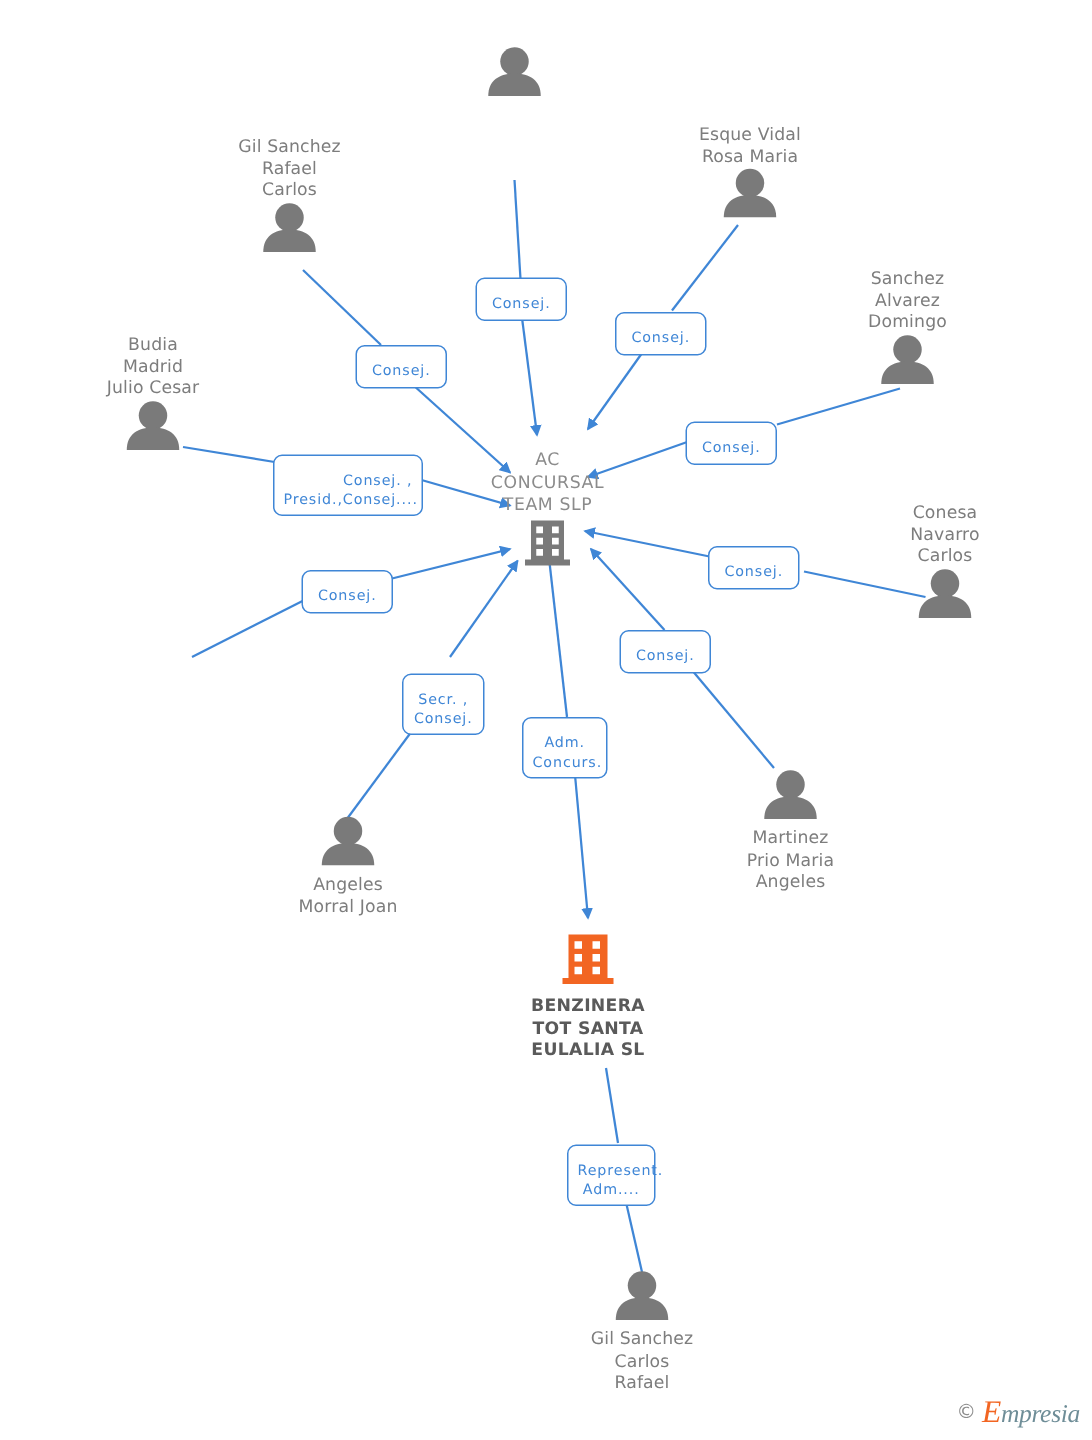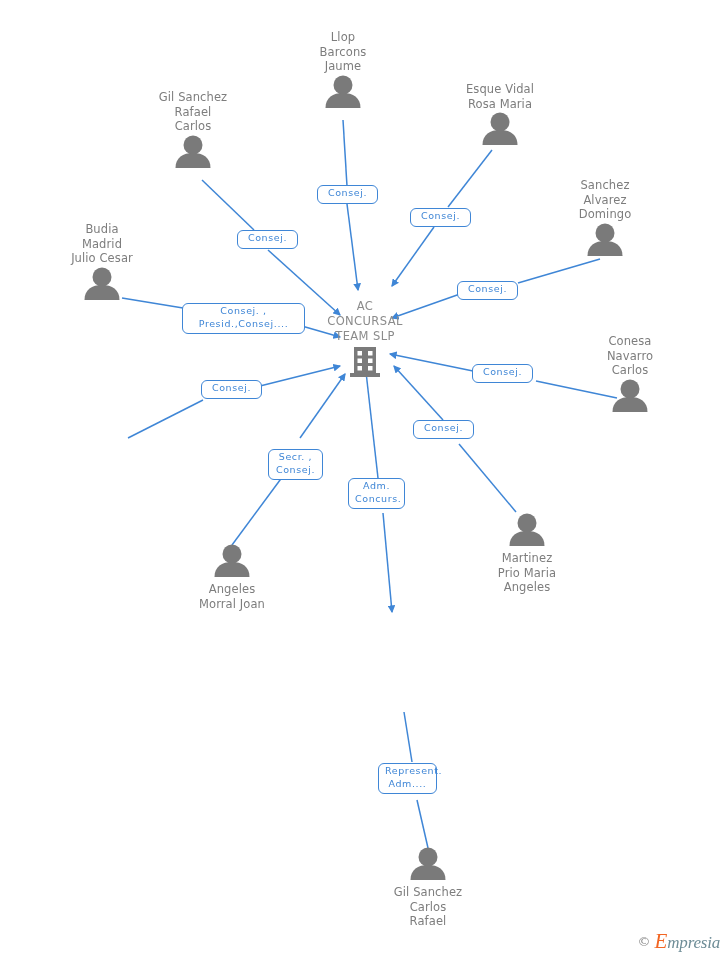--- a/index.html
+++ b/index.html
@@ -59,21 +59,21 @@
     position: absolute;
     box-sizing: border-box;
     border: 1.4px solid #3f86d6;
     border-radius: 6px;
     background: #ffffff;
     color: #3f86d6;
     font-size: 9.5px;
     line-height: 12.5px;
     text-align: center;
     letter-spacing: 0.6px;
-    padding: 1px 6px 3px 6px;
+    padding: 11px 6px 3px 6px;
     white-space: pre;
     font-family: "DejaVu Sans", sans-serif;
   }
   #logo {
     position: absolute;
     right: 8px;
     bottom: 6px;
     display: flex;
     align-items: center;
     gap: 4px;
@@ -143,40 +143,35 @@
   </svg>
 
   <div class="edge-label" style="left:317px; top:185px; width:61px;">Consej.</div>
 
   <div class="edge-label" style="left:237px; top:230px; width:61px;">Consej.</div>
 
   <div class="edge-label" style="left:410px; top:208px; width:61px;">Consej.</div>
 
   <div class="edge-label" style="left:457px; top:281px; width:61px;">Consej.</div>
 
-  <div class="edge-label" style="left:182px; top:303px; width:123px;"><span>Consej. ,</span><br><span>Presid.,Consej....</span></div>
+  <div class="edge-label" style="left:182px; top:303px; width:100px;text-align:right;"><span>Consej. ,</span><br><span>Presid.,Consej....</span></div>
 
   <div class="edge-label" style="left:472px; top:364px; width:61px;">Consej.</div>
 
   <div class="edge-label" style="left:201px; top:380px; width:61px;">Consej.</div>
 
   <div class="edge-label" style="left:413px; top:420px; width:61px;">Consej.</div>
 
   <div class="edge-label" style="left:268px; top:437px; width:55px;margin-top:12px;"><span>Secr. ,</span><br><span>Consej.</span></div>
 
   <div class="edge-label" style="left:348px; top:478px; width:57px;"><span>Adm.</span><br><span>Concurs.</span></div>
 
   <div class="edge-label" style="left:378px; top:763px; width:59px;"><span>Represent.</span><br><span>Adm....</span></div>
 
   <div class="node" style="left:288px; top:30px; width:110px;">
-    <div class="node-label">
-      <div>Llop</div>
-      <div>Barcons</div>
-      <div>Jaume</div>
-    </div>
     <span class="icon-wrap">
       <svg width="110" height="34" viewBox="0 0 110 34" xmlns="http://www.w3.org/2000/svg">
         <circle cx="55" cy="11" r="9.5" fill="#7a7a7a"></circle>
         <path d="M37.5 34 C37.5 23.5 45 19 55 19 C65 19 72.5 23.5 72.5 34 Z" fill="#7a7a7a"></path>
       </svg>
     </span>
   </div>
 
   <div class="node" style="left:133px; top:90px; width:120px;">
     <div class="node-label">
@@ -306,19 +301,42 @@
           <rect x="63" y="7" width="4.5" height="4.5"></rect>
           <rect x="52.5" y="14.5" width="4.5" height="4.5"></rect>
           <rect x="63" y="14.5" width="4.5" height="4.5"></rect>
           <rect x="52.5" y="22" width="4.5" height="4.5"></rect>
           <rect x="63" y="22" width="4.5" height="4.5"></rect>
         </g>
       </svg>
     </span>
   </div>
 
+  <div class="node" style="left:332px; top:620px; width:120px;">
+    <span class="icon-wrap">
+      <svg width="120" height="38" viewBox="0 0 120 38" xmlns="http://www.w3.org/2000/svg">
+        <g fill="#f26522">
+          <rect x="47" y="3" width="26" height="31"></rect>
+          <rect x="43" y="32" width="34" height="4"></rect>
+        </g>
+        <g fill="#ffffff">
+          <rect x="51" y="7.5" width="5" height="5"></rect>
+          <rect x="63" y="7.5" width="5" height="5"></rect>
+          <rect x="51" y="16" width="5" height="5"></rect>
+          <rect x="63" y="16" width="5" height="5"></rect>
+          <rect x="51" y="24.5" width="5" height="5"></rect>
+          <rect x="63" y="24.5" width="5" height="5"></rect>
+        </g>
+      </svg>
+    </span>
+    <div class="node-label company" style="margin-top:5px;">
+      <div>BENZINERA</div>
+      <div>TOT SANTA</div>
+      <div>EULALIA SL</div>
+    </div>
+  </div>
 
   <div id="logo">
     <span class="copy">©</span>
     <span class="brand"><span class="e">E</span><span>mpresia</span></span>
   </div>
 
 </div>
 
 </body></html>

